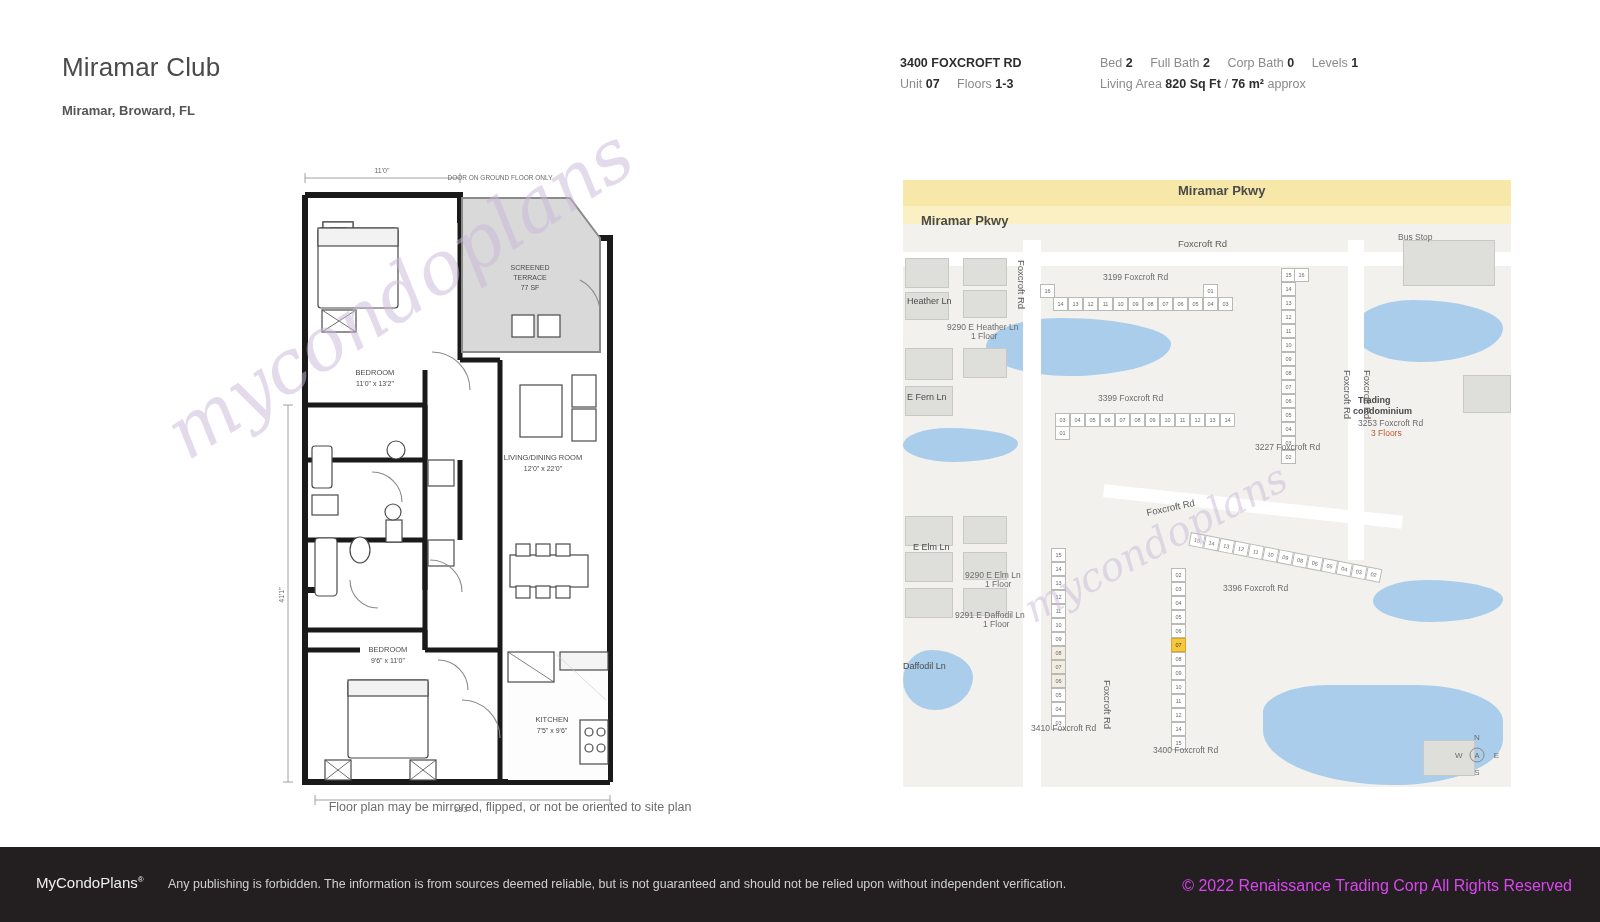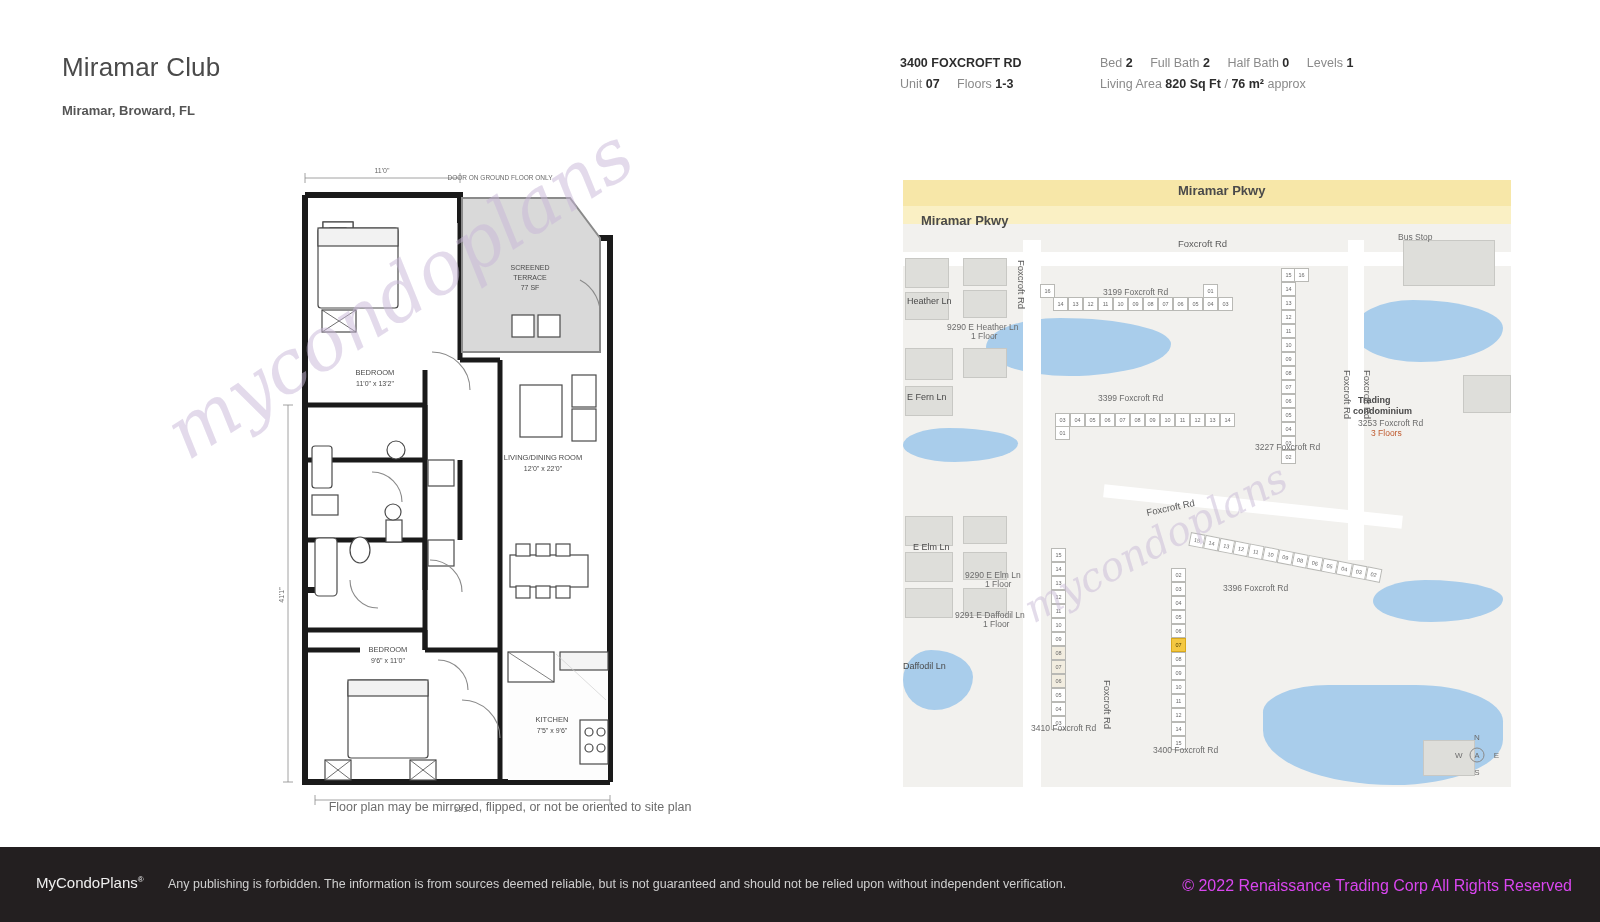--- a/index.html
+++ b/index.html
@@ -80,21 +80,21 @@
   <div class="meta">
     <div class="row">
       <div class="col1">
         <b>3400 FOXCROFT RD</b>
       </div>
       <div class="col2">
         <span class="lbl">Bed</span>
         <b>2</b><span class="sep"></span>
         <span class="lbl">Full Bath</span>
         <b>2</b><span class="sep"></span>
-        <span class="lbl">Half Bath</span>
+        <span class="lbl">Corp Bath</span>
         <b>0</b><span class="sep"></span>
         <span class="lbl">Levels</span>
         <b>1</b>
       </div>
     </div>
     <div class="row">
       <div class="col1">
         <span class="lbl">Unit</span>
         <b>07</b><span class="sep"></span>
         <span class="lbl">Floors</span>
@@ -292,21 +292,21 @@
       <div class="unit">09</div>
       <div class="unit">08</div>
       <div class="unit">07</div>
       <div class="unit">06</div>
       <div class="unit">05</div>
       <div class="unit">04</div>
       <div class="unit">03</div>
     </div>
     <div class="unit" style="position:absolute;left:137px;top:104px;">16</div>
     <div class="unit" style="position:absolute;left:300px;top:104px;">01</div>
-    <div class="lbl" style="left:200px;top:92px;margin-top:15px;">3199 Foxcroft Rd</div>
+    <div class="lbl" style="left:200px;top:92px;">3199 Foxcroft Rd</div>
     <div class="lbl road" style="left:275px;top:58px;">Foxcroft Rd</div>
     <div class="lbl" style="left:495px;top:52px;">Bus Stop</div>
 
     <div class="unitrow" style="left:152px;top:233px;">
       <div class="unit">03</div>
       <div class="unit">04</div>
       <div class="unit">05</div>
       <div class="unit">06</div>
       <div class="unit">07</div>
       <div class="unit">08</div>

